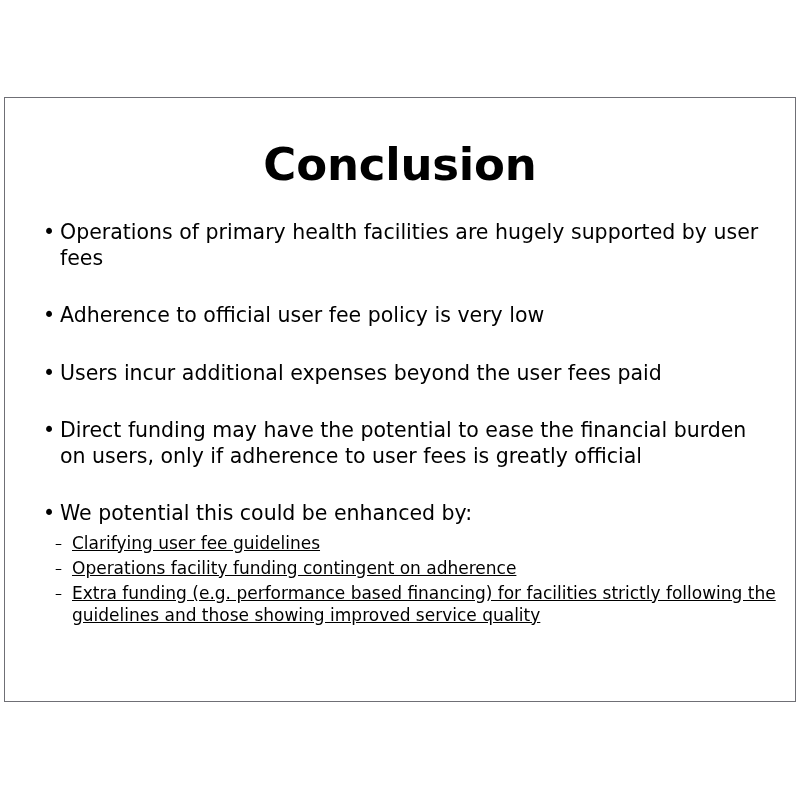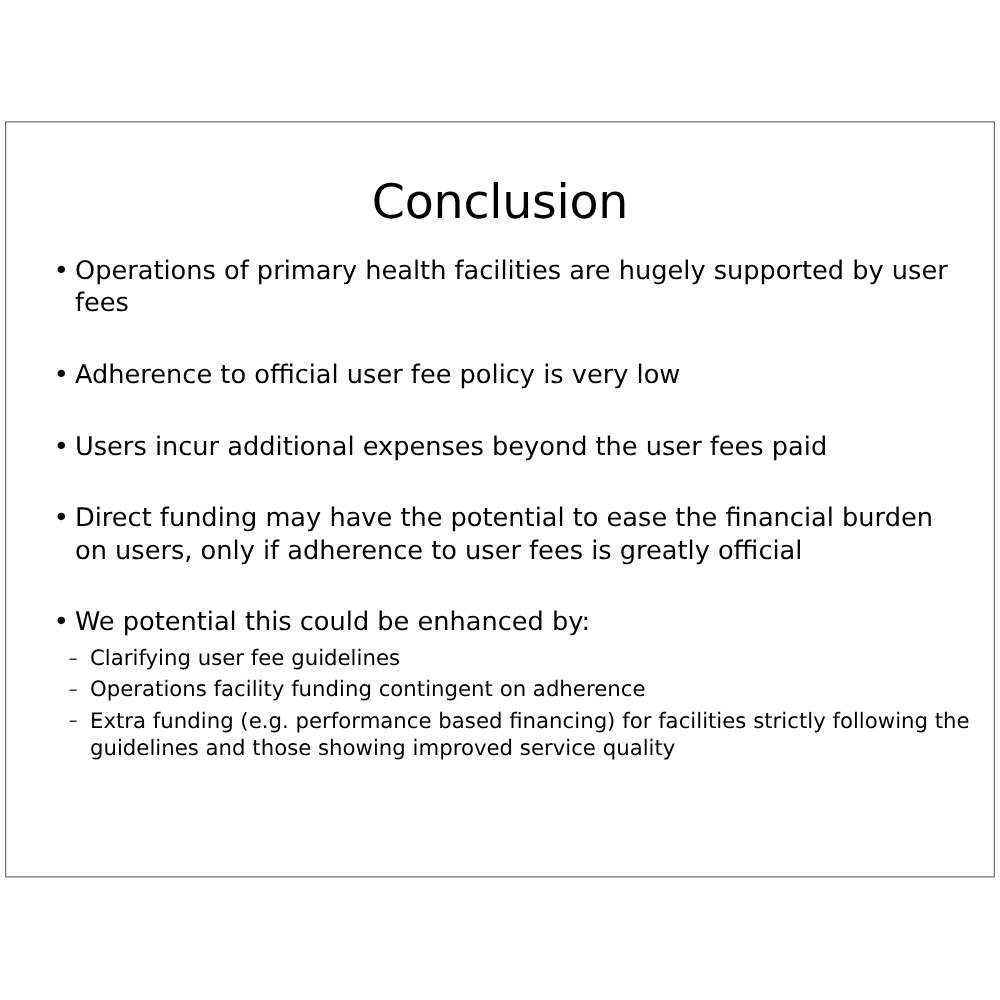--- a/index.html
+++ b/index.html
@@ -35,22 +35,22 @@
     background: #ffffff;
     overflow: hidden;
   }
 
   #slide-title {
     position: absolute;
     left: 0;
     right: 0;
     top: 44px;
     text-align: center;
-    font-size: 38px;
-    font-weight: normal;
+    font-size: 45px;
+    font-weight: bold;
     line-height: 1.0;
     letter-spacing: -0.2px;
     color: #000000;
   }
 
   #slide-body {
     position: absolute;
     left: 33px;
     top: 106px;
     width: 740px;
@@ -70,20 +70,21 @@
   }
   .bullet-l1 > .marker-l1 {
     position: absolute;
     left: 5px;
     top: 0;
     font-size: 20.5px;
     line-height: 25.5px;
   }
   .bullet-l1 > .bullet-text {
     display: block;
+    margin-top: 16px;
   }
 
   
   .bullet-l1.has-children {
     margin-bottom: 0;
   }
   .sublist {
     margin-top: 5px;
     padding-left: 11px;
   }
@@ -102,20 +103,21 @@
   }
   .bullet-l2 > .marker-l2 {
     position: absolute;
     left: 6px;
     top: 0;
     font-size: 14px;
     line-height: 22px;
   }
   .bullet-l2 > .bullet-text {
     display: block;
+    text-decoration: underline;
   }
 </style>
 </head>
 <body>
 
 <div id="slide-canvas">
 
   <div id="slide-frame">
 
     <div id="slide-title">Conclusion</div>

